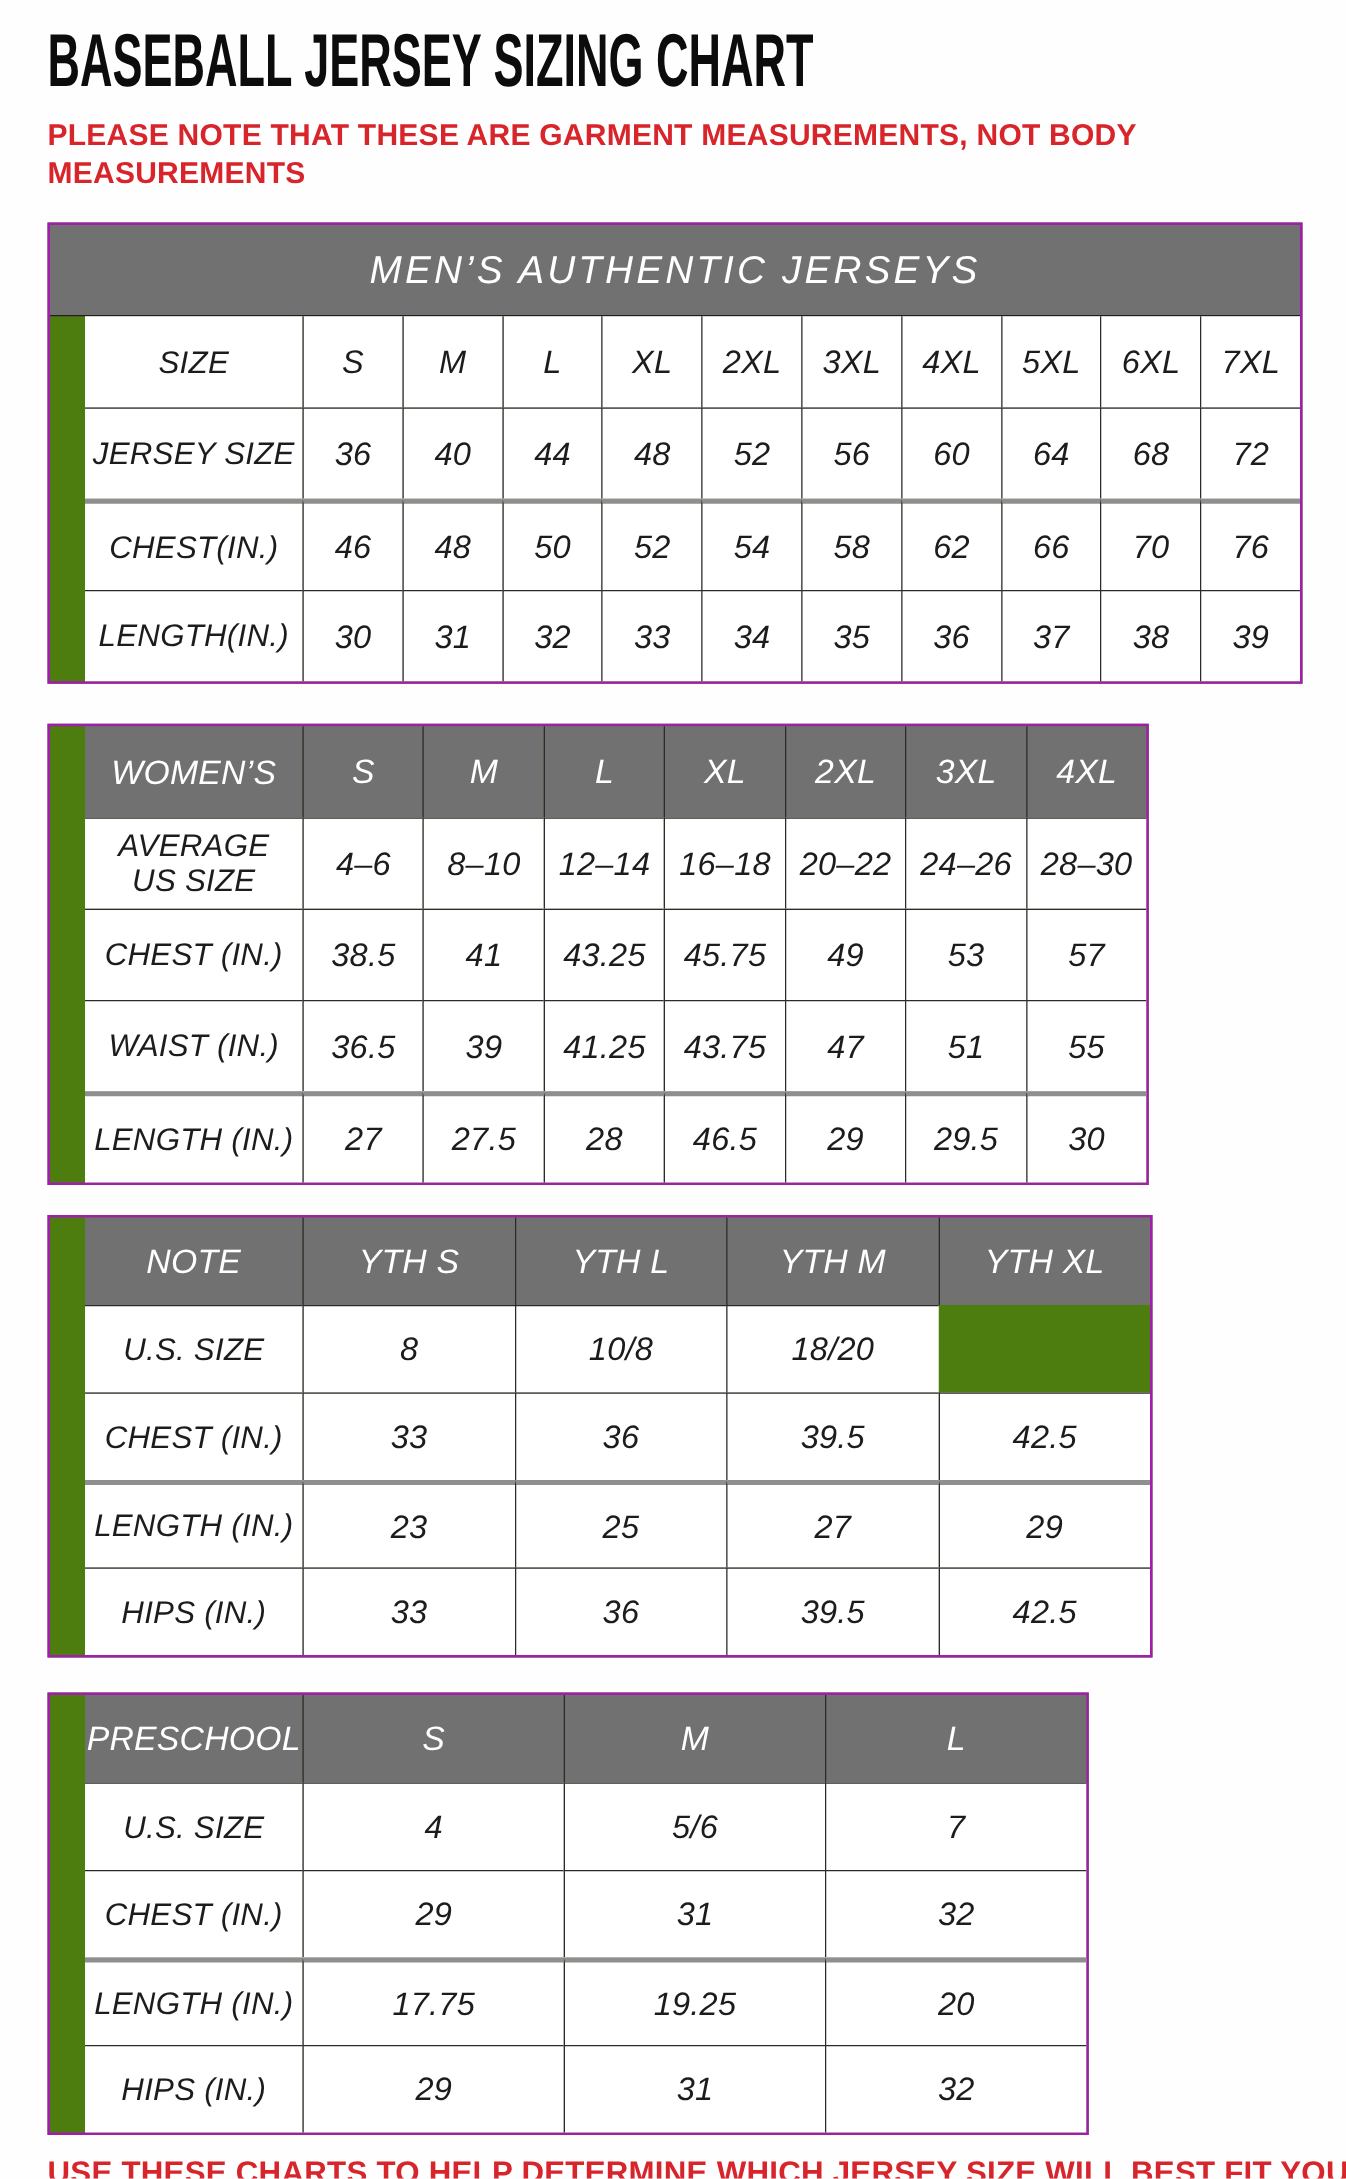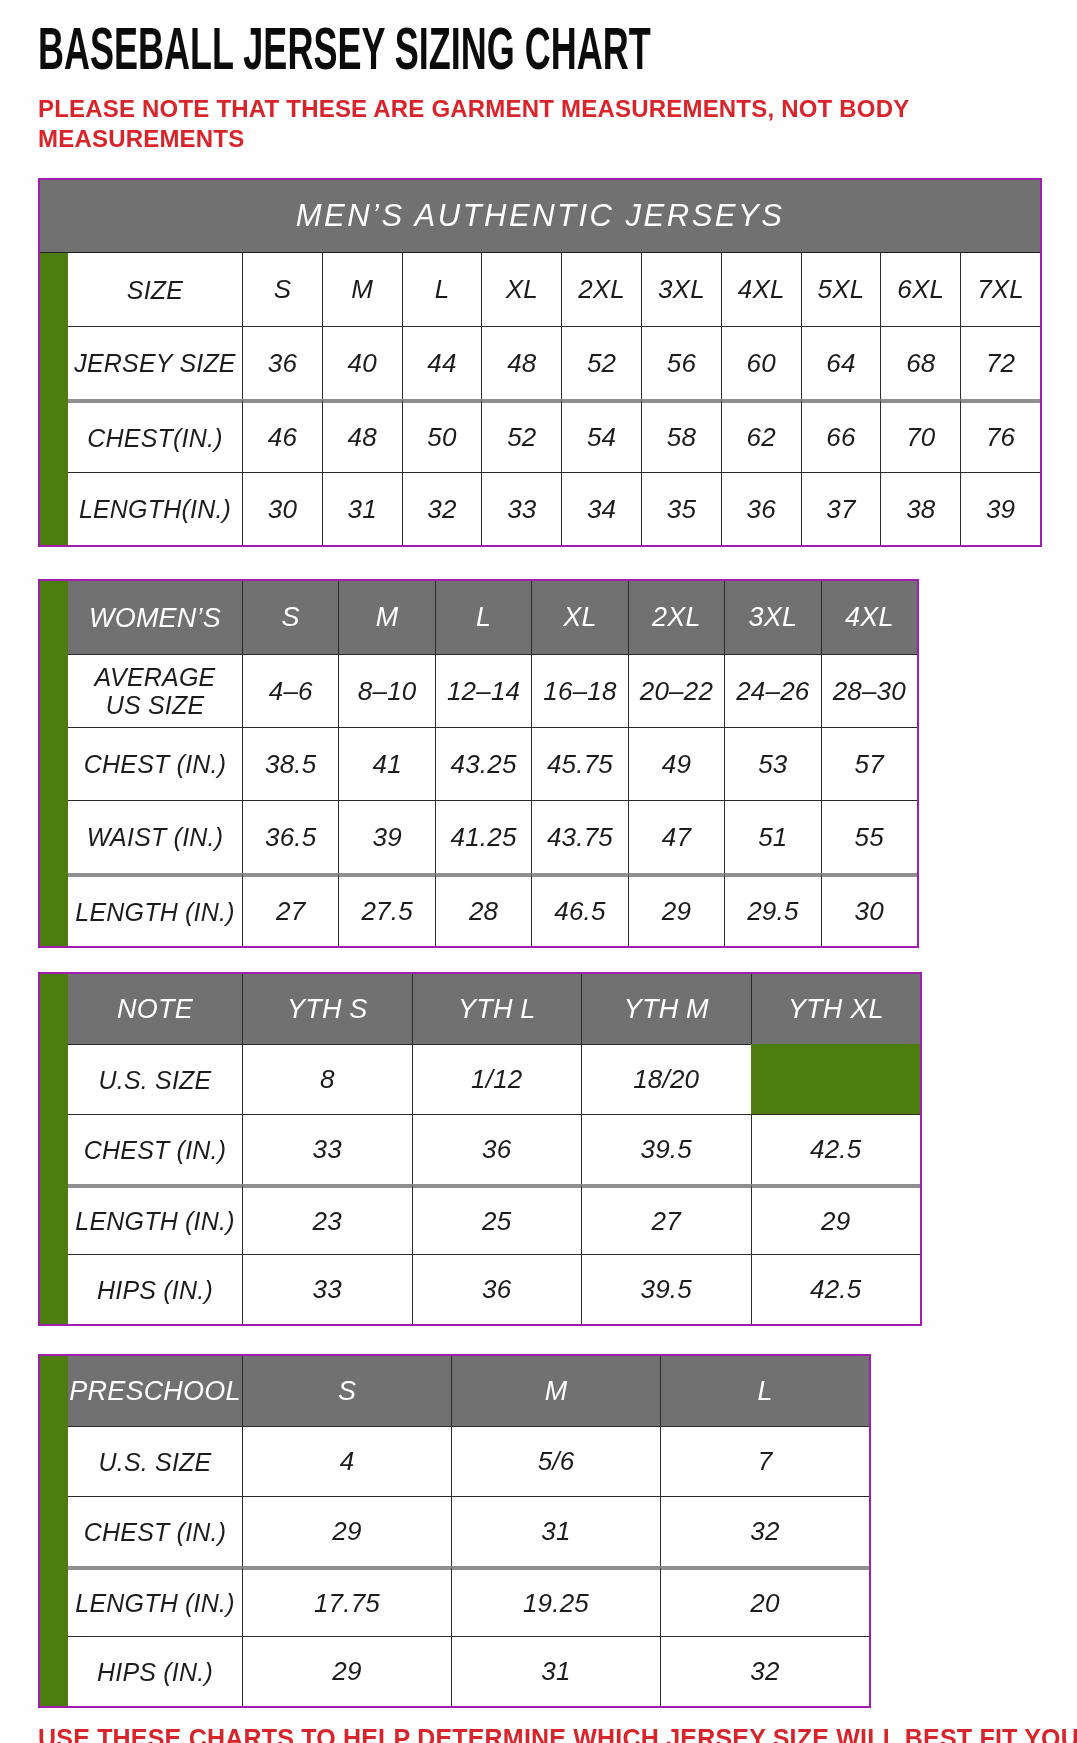--- a/index.html
+++ b/index.html
@@ -236,21 +236,21 @@
         <div class="row header-row">
           <div class="cell label">NOTE</div>
           <div class="cell value">YTH S</div>
           <div class="cell value">YTH L</div>
           <div class="cell value">YTH M</div>
           <div class="cell value">YTH XL</div>
         </div>
         <div class="row row-0">
           <div class="cell label">U.S. SIZE</div>
           <div class="cell value">8</div>
-          <div class="cell value">1/12</div>
+          <div class="cell value">10/8</div>
           <div class="cell value">18/20</div>
         </div>
         <div class="row row-1">
           <div class="cell label">CHEST (IN.)</div>
           <div class="cell value">33</div>
           <div class="cell value">36</div>
           <div class="cell value">39.5</div>
           <div class="cell value">42.5</div>
         </div>
         <div class="row row-2">

